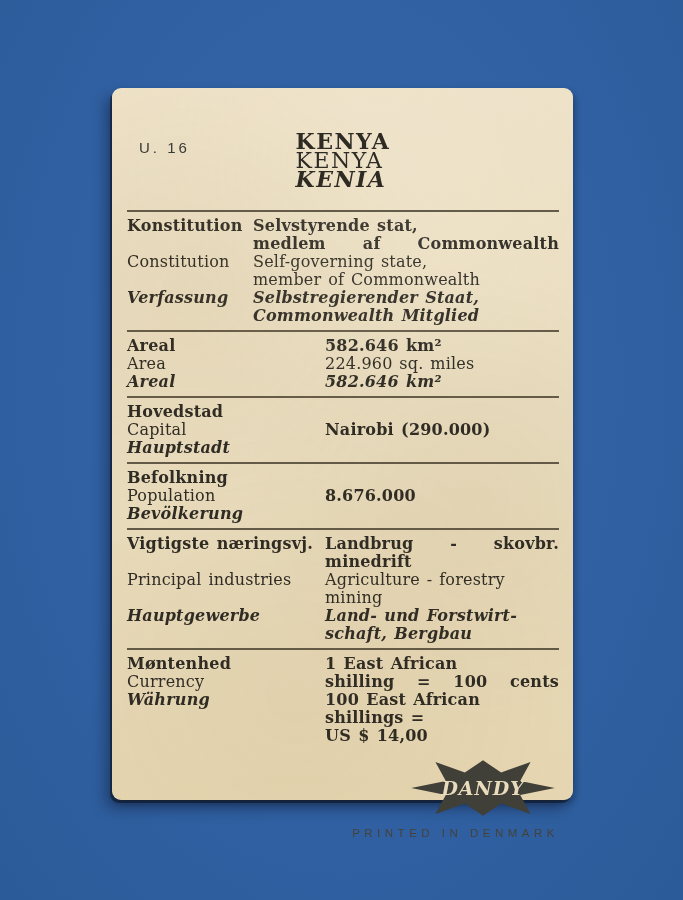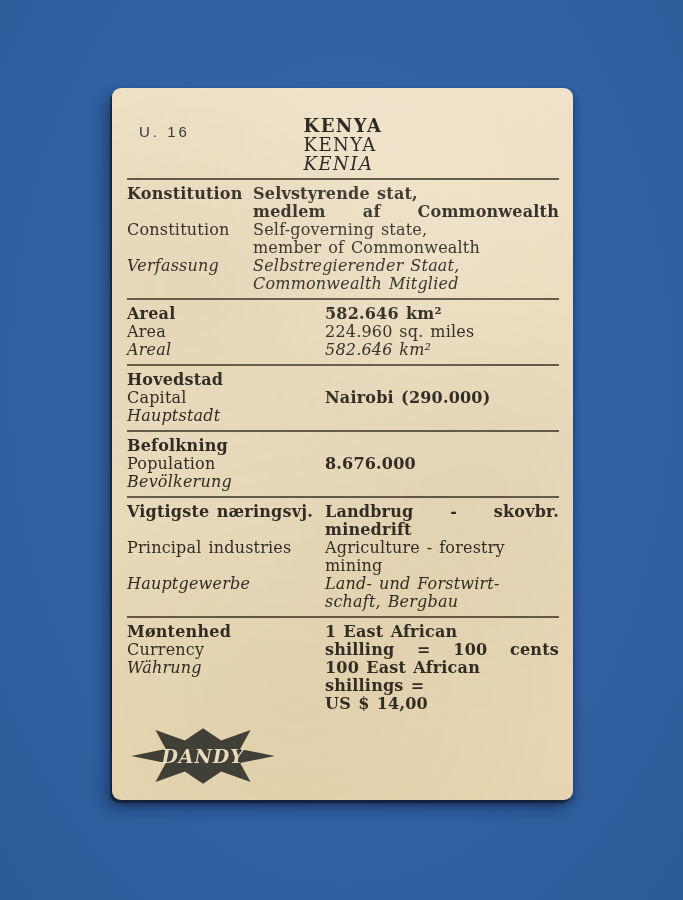--- a/index.html
+++ b/index.html
@@ -34,32 +34,32 @@
       radial-gradient(circle at 78% 58%, rgba(120,90,40,.06), transparent 42%),
       radial-gradient(circle at 58% 12%, rgba(255,252,240,.10), transparent 38%),
       radial-gradient(circle at 40% 85%, rgba(130,100,50,.05), transparent 40%);
   }
   .header{position:relative; border-bottom:2px solid var(--rule); padding-bottom:5px;}
   .code{
     position:absolute; left:12px; top:7px;
     font-family:"Liberation Sans", sans-serif;
     font-size:15px; letter-spacing:3px; color:#393936; font-weight:500;
   }
-  .titles{width:max-content; margin:0 auto; font-size:18px; line-height:19px; letter-spacing:1.5px;}
+  .titles{width:max-content; margin:16px auto; font-size:22px; line-height:19px; letter-spacing:1.5px;}
   .titles .t{display:block;}
   .b{font-weight:bold;}
-  .i{font-style:italic;}
+  .i{font-style:italic;font-weight:bold;}
   .block{border-bottom:2px solid var(--rule); padding:5px 0;}
   .block.no-rule{border-bottom:none;}
   .line{display:flex; font-size:16px; line-height:18px; word-spacing:1.5px; letter-spacing:.2px;}
   .narrow .label{flex:0 0 126px;}
   .wide .label{flex:0 0 198px;}
   .value{flex:1;}
   .value.just{text-align:justify; text-align-last:justify;}
-  .footer{text-align:left; padding-top:6px; position:relative;}
+  .footer{text-align:right; padding-top:6px; position:relative;}
   .logo-svg{display:inline-block;}
   .printed{
     font-family:"Liberation Sans", sans-serif;
     font-size:11.5px; letter-spacing:4.5px; color:var(--muted); margin-top:3px;
   }
 </style>
 </head>
 <body>
 
 <div class="card">
@@ -190,15 +190,16 @@
           <span class="value b">US $ 14,00</span>
         </div>
       </div>
     </div>
 
   <div class="footer">
     <svg class="logo-svg" width="152" height="64" viewBox="0 0 170 74" aria-hidden="true">
       <polygon fill="#403f38" points="2,37 42,29 30,7 64,19 85,5 106,19 140,7 128,29 168,37 128,45 140,67 106,55 85,69 64,55 30,67 42,45"></polygon>
       <text x="85" y="45" text-anchor="middle" font-family="DejaVu Serif, serif" font-size="22" font-weight="bold" font-style="italic" letter-spacing="1" fill="#e9dcbd">DANDY</text>
     </svg>
+    <div class="printed">PRINTED IN DENMARK</div>
   </div>
 
 </div>
 
 </body></html>

